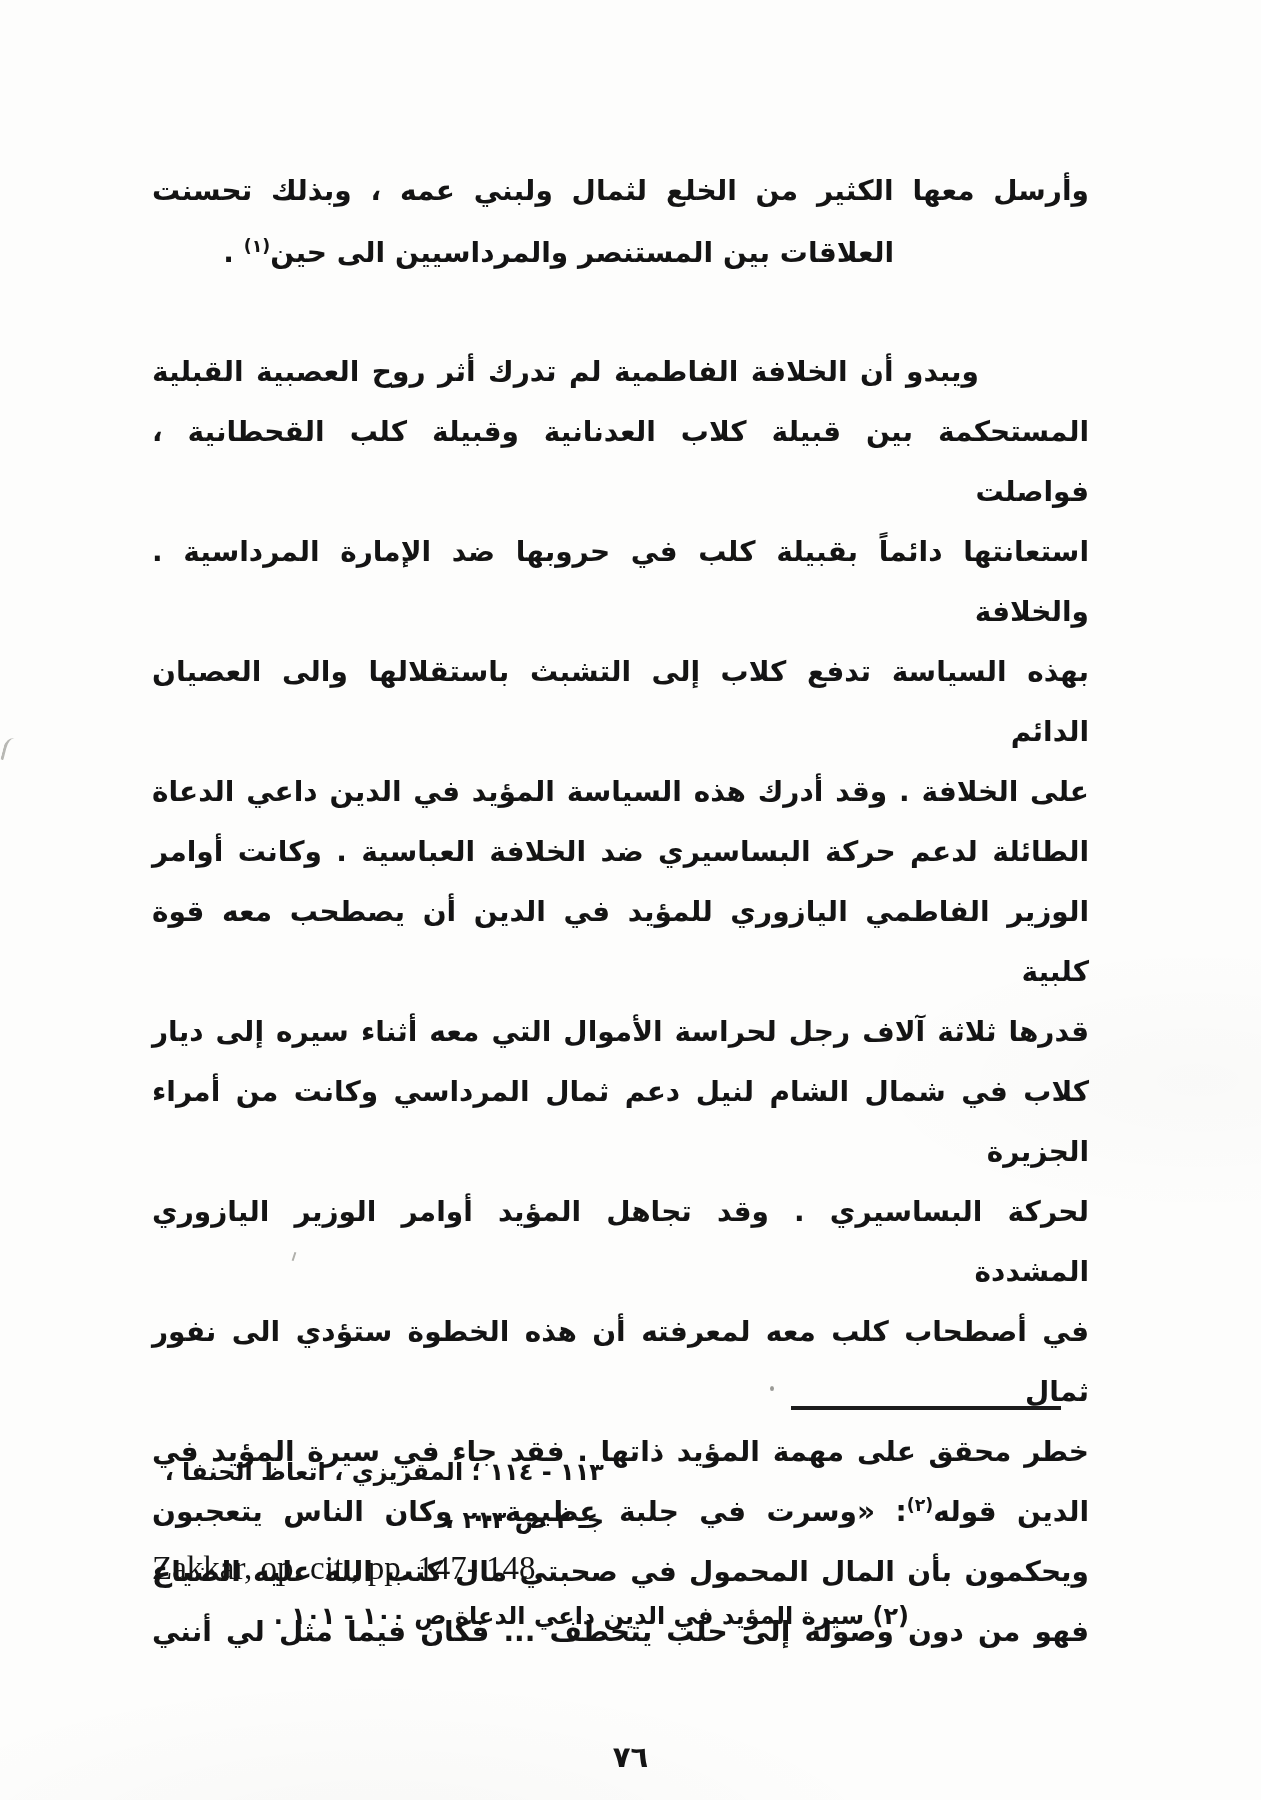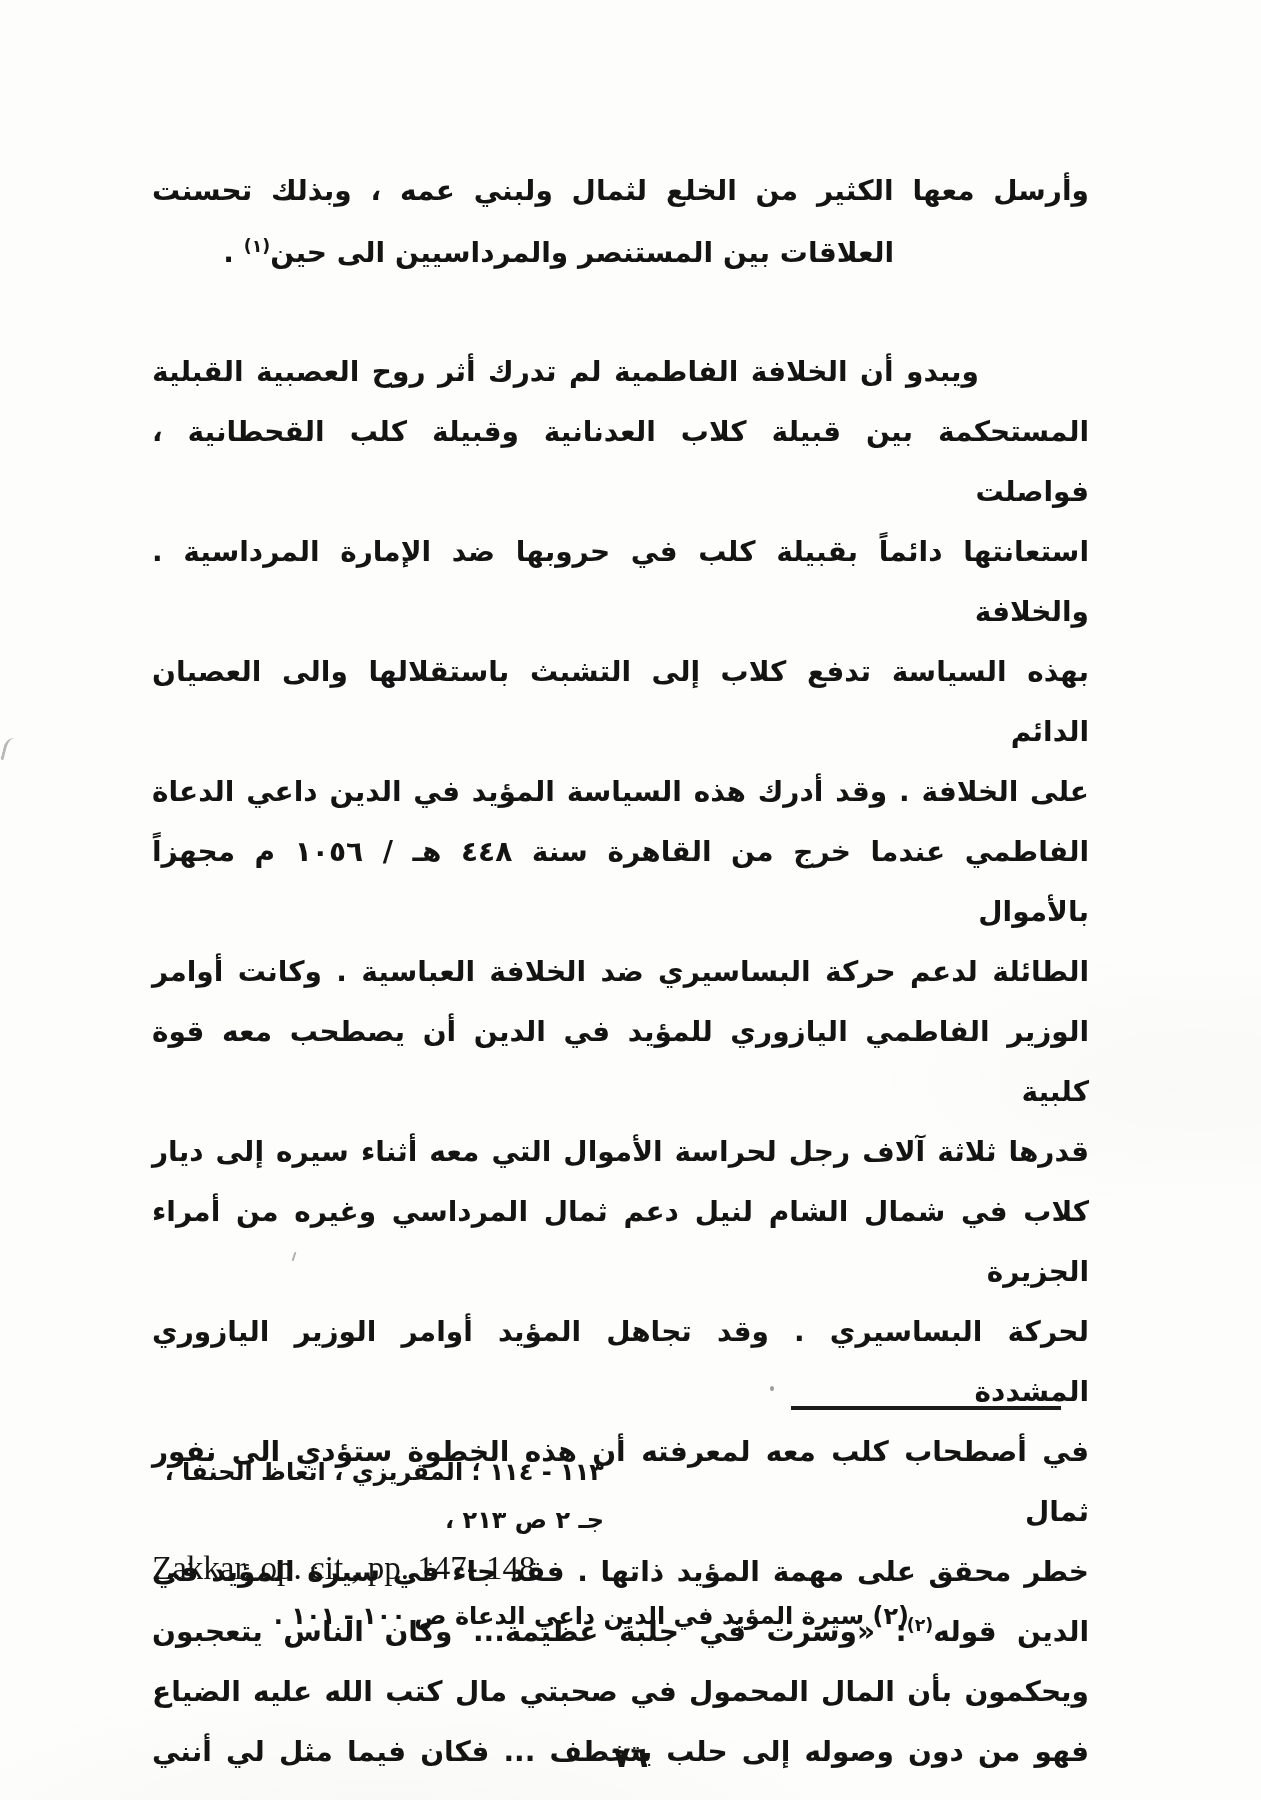--- a/index.html
+++ b/index.html
@@ -112,25 +112,24 @@
       <div class="line j">وأرسل معها الكثير من الخلع لثمال ولبني عمه ، وبذلك تحسنت</div>
       <div class="line p1l2"><span>العلاقات بين المستنصر والمرداسيين الى حين</span><sup class="fn-ref">(١)</sup><span> .</span></div>
     </div>
 
     <div class="para para2">
       <div class="line j indent">ويبدو أن الخلافة الفاطمية لم تدرك أثر روح العصبية القبلية</div>
       <div class="line j">المستحكمة بين قبيلة كلاب العدنانية وقبيلة كلب القحطانية ، فواصلت</div>
       <div class="line j">استعانتها دائماً بقبيلة كلب في حروبها ضد الإمارة المرداسية . والخلافة</div>
       <div class="line j">بهذه السياسة تدفع كلاب إلى التشبث باستقلالها والى العصيان الدائم</div>
       <div class="line j">على الخلافة . وقد أدرك هذه السياسة المؤيد في الدين داعي الدعاة</div>
-      <div class="line j">الفاطمي عندما خرج من القاهرة سنة ٤٤٨ هـ / ١٠٥٦ م مجهزاً بالأموال</div>
       <div class="line j">الطائلة لدعم حركة البساسيري ضد الخلافة العباسية . وكانت أوامر</div>
       <div class="line j">الوزير الفاطمي اليازوري للمؤيد في الدين أن يصطحب معه قوة كلبية</div>
       <div class="line j">قدرها ثلاثة آلاف رجل لحراسة الأموال التي معه أثناء سيره إلى ديار</div>
-      <div class="line j">كلاب في شمال الشام لنيل دعم ثمال المرداسي وغيره من أمراء الجزيرة</div>
+      <div class="line j">كلاب في شمال الشام لنيل دعم ثمال المرداسي وكانت من أمراء الجزيرة</div>
       <div class="line j">لحركة البساسيري . وقد تجاهل المؤيد أوامر الوزير اليازوري المشددة</div>
       <div class="line j">في أصطحاب كلب معه لمعرفته أن هذه الخطوة ستؤدي الى نفور ثمال</div>
       <div class="line j">خطر محقق على مهمة المؤيد ذاتها . فقد جاء في سيرة المؤيد في</div>
       <div class="line j"><span>الدين قوله</span><sup class="fn-ref">(٢)</sup><span>: «وسرت في جلبة عظيمة... وكان الناس يتعجبون</span></div>
       <div class="line j">ويحكمون بأن المال المحمول في صحبتي مال كتب الله عليه الضياع</div>
       <div class="line j">فهو من دون وصوله إلى حلب يتخطف ... فكان فيما مثل لي أنني</div>
     </div>
 
   </div>
 

